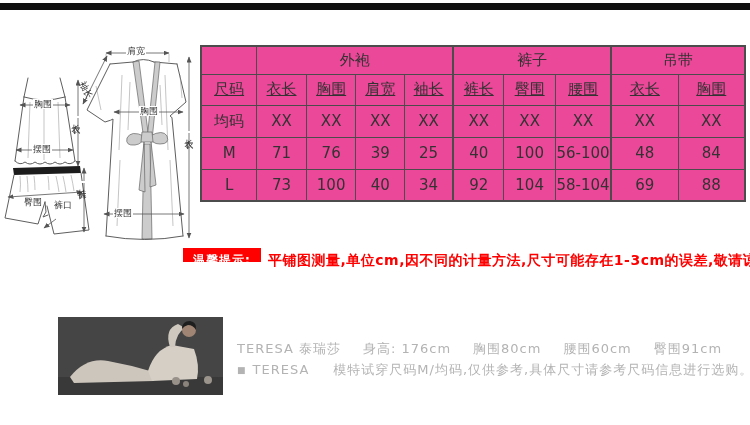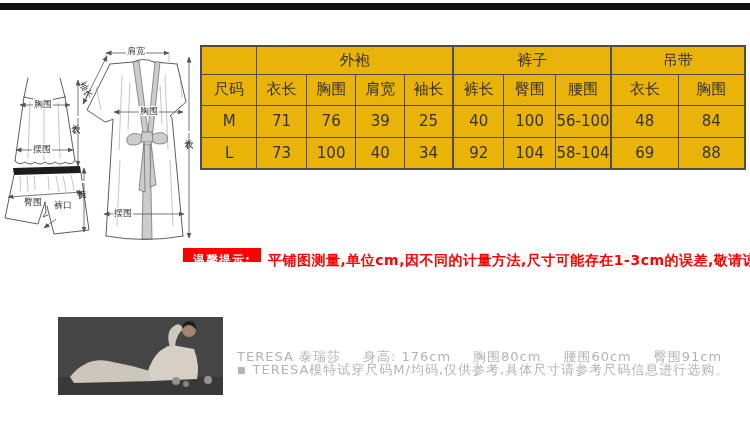--- a/index.html
+++ b/index.html
@@ -9,38 +9,38 @@
   #topbar { position:absolute; left:0; top:3px; width:750px; height:7px; background:#101010; }
 
   
   #diagram { position:absolute; left:0; top:40px; width:210px; height:205px; }
   .dlabel { position:absolute; font-size:9px; line-height:10px; color:#333; background:#fff; padding:0 1px; white-space:nowrap; }
   .dlabel.vert { writing-mode:vertical-rl; padding:1px 0; }
   .dlabel.rot { transform:rotate(62deg); background:transparent; }
 
   
   #size-table { position:absolute; left:200px; top:45px; width:546px; border-collapse:collapse; table-layout:fixed; }
-  #size-table td { border:1px solid #4c4c4c; text-align:center; vertical-align:middle; font-size:15px; color:#333; background:#eab308; overflow:hidden; white-space:nowrap; }
+  #size-table td { border:1px solid #4c4c4c; text-align:center; vertical-align:middle; font-size:15px; color:#333; background:#ec4899; overflow:hidden; white-space:nowrap; }
   #size-table { border:2px solid #4c4c4c; }
   #size-table td.sep { border-left-width:2px; }
   #size-table tr.r1 td { height:28px; }
-  #size-table tr.r2 td { height:31px; }
+  #size-table tr.r2 td { height:31px;text-decoration:underline; }
   #size-table tr.rd td { height:32px; }
 
   
   #tip-badge { position:absolute; left:183px; top:248px; width:78px; height:14px; background:#fe0000; color:#fff; font-weight:bold; font-size:12px; line-height:25px; text-align:center; letter-spacing:1px; }
   #tip-text { position:absolute; left:268px; top:252px; font-size:14px; font-weight:bold; color:#fe0000; letter-spacing:0.5px; white-space:nowrap; }
 
   
   #model-photo { position:absolute; left:58px; top:317px; width:165px; height:78px; }
-  #model-line1 { position:absolute; left:237px; top:340px; font-size:13px; color:#b3b3b3; letter-spacing:1px; white-space:nowrap;margin-top:8px; }
+  #model-line1 { position:absolute; left:237px; top:340px; font-size:13px; color:#b3b3b3; letter-spacing:1px; white-space:nowrap; }
   #model-line1 span { margin-right:22px; }
   #model-line2 { position:absolute; left:237px; top:361px; font-size:13px; color:#b3b3b3; letter-spacing:1px; white-space:nowrap; }
   #model-line2 .bullet { font-size:9px; margin-right:6px; vertical-align:1px; }
-  #model-line2 .brand { margin-right:0; }
+  #model-line2 .brand { margin-right:24px; }
 
   svg .ln { fill:none; stroke:#5e5e5e; stroke-width:1; stroke-linecap:round; }
   svg .thin { fill:none; stroke:#8a8a8a; stroke-width:0.5; }
   svg .dim { fill:none; stroke:#555; stroke-width:0.8; }
   svg .gray { fill:#cccccc; stroke:#666; stroke-width:0.7; }
 </style>
 </head>
 <body>
 
 <div id="stage">
@@ -140,20 +140,32 @@
         <td>胸围</td>
         <td>肩宽</td>
         <td>袖长</td>
         <td class="sep">裤长</td>
         <td>臀围</td>
         <td>腰围</td>
         <td class="sep">衣长</td>
         <td>胸围</td>
       </tr>
       <tr class="rd">
+        <td>均码</td>
+        <td>XX</td>
+        <td>XX</td>
+        <td>XX</td>
+        <td>XX</td>
+        <td class="sep">XX</td>
+        <td>XX</td>
+        <td>XX</td>
+        <td class="sep">XX</td>
+        <td>XX</td>
+      </tr>
+      <tr class="rd">
         <td>M</td>
         <td>71</td>
         <td>76</td>
         <td>39</td>
         <td>25</td>
         <td class="sep">40</td>
         <td>100</td>
         <td>56-100</td>
         <td class="sep">48</td>
         <td>84</td>

